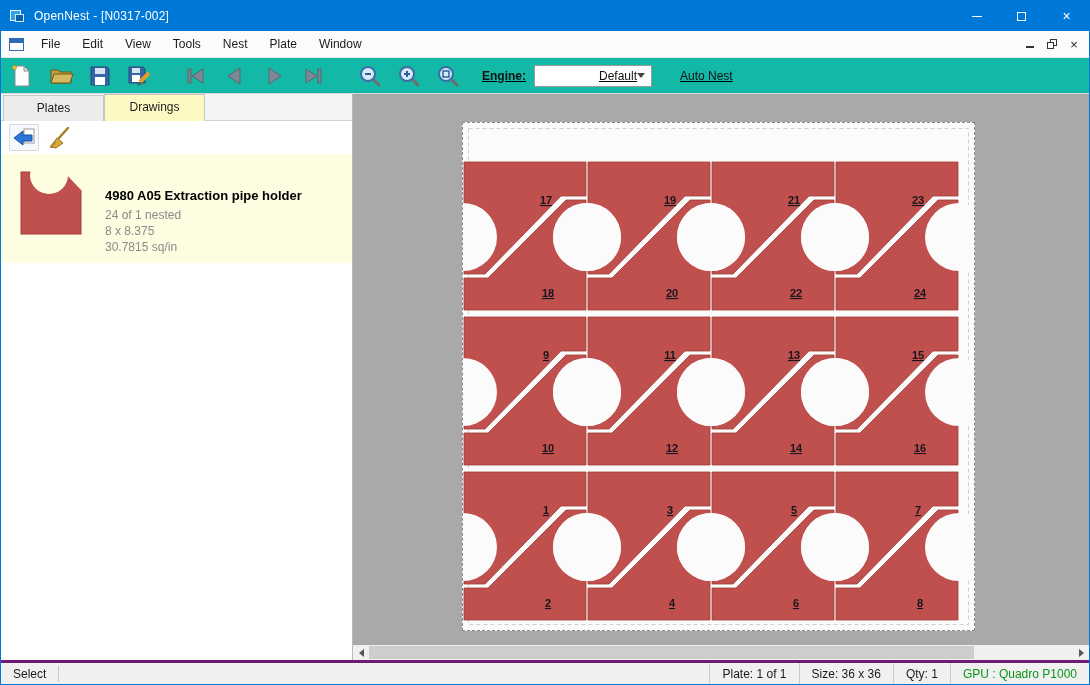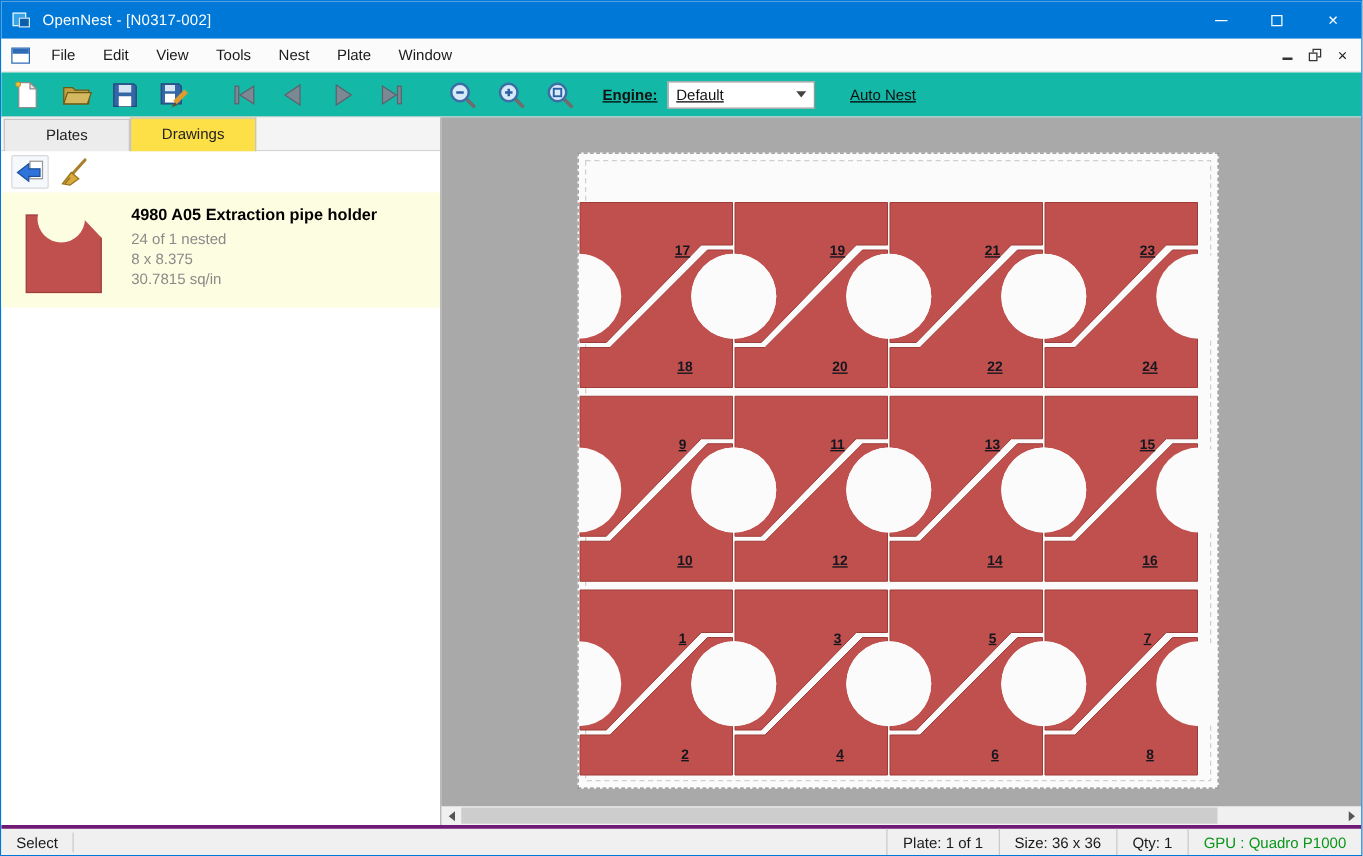--- a/index.html
+++ b/index.html
@@ -31,39 +31,39 @@
   .mdi-restore .r1 { position:absolute; right:0; top:0; width:7px; height:7px; border:1px solid #333; background:#fbfbfb; }
   .mdi-restore .r2 { position:absolute; left:0; bottom:0; width:7px; height:7px; border:1px solid #333; background:#fbfbfb; }
   .mdi-close { font-size:13px; color:#222; line-height:13px; }
 
   
   .toolbar { height:36px; background:#14b8a6; border-bottom:1px solid #d6d6d6; display:flex; align-items:center; padding-left:6px;text-decoration:underline; }
   .tbtn { width:30px; height:30px; display:flex; align-items:center; justify-content:center; margin-right:9px; border-radius:2px; }
   .grp-gap { width:18px; flex:0 0 auto; }
   .engine-label { font-size:12px; font-weight:bold; color:#111; margin:0 8px 0 10px; }
   .combo { width:118px; height:22px; border:1px solid #9a9a9a; background:#fff; display:flex; align-items:center; position:relative; }
-  .combo-value { font-size:12px; color:#111; padding-left:6px; flex:1; }
+  .combo-value { font-size:12px; color:#111; padding-left:6px; flex:1;text-align:right; }
   .combo-arrow { width:0; height:0; border-left:4px solid transparent; border-right:4px solid transparent;
                  border-top:5px solid #444; margin-right:6px; }
   .autonest { font-size:12px; color:#111; margin-left:22px; padding:4px 6px;text-align:right; }
 
   
   .main { position:absolute; top:93px; left:0; right:0; bottom:24px; display:flex; }
   .sidebar { width:352px; background:#fff; border-right:1px solid #b9b9b9; display:flex; flex-direction:column; }
   .tabstrip { height:27px; display:flex; padding-left:2px; background:#f4f4f4; border-bottom:1px solid #d2d2d2; }
   .tab { width:101px; text-align:center; font-size:12px; color:#222; line-height:25px; height:26px; margin-top:1px;
          background:#ececec; border:1px solid #c6c6c6; border-bottom:none; }
-  .tab.active { background:#fde047; height:27px; margin-top:0; margin-bottom:-1px; position:relative; z-index:2; }
+  .tab.active { background:#fef9c3; height:27px; margin-top:0; margin-bottom:-1px; position:relative; z-index:2; }
   .panel-toolbar { height:33px; display:flex; align-items:center; gap:6px; padding:3px 8px; background:#fff; }
   .ptbtn { width:30px; height:27px; display:flex; align-items:center; justify-content:center; border:1px solid transparent; border-radius:2px; }
   .ptbtn.first { border-color:#d8d8d8; background:#f5f9fd; }
 
   .drawing-item { display:flex; padding:6px 10px 8px 14px; background:#fdfde1; min-height:90px; }
   .thumb { width:74px; height:78px; flex:0 0 auto; margin-right:16px; }
-  .drawing-text { padding-top:4px; }
+  .drawing-text { padding-top:4px;margin-top:24px; }
   .drawing-title { font-size:13px; font-weight:bold; color:#000; margin-bottom:4px; }
   .drawing-meta { font-size:12px; color:#8a8a8a; line-height:16px; }
 
   .canvas { flex:1; background:#a9a9a9; position:relative; overflow:hidden; }
   .plate { position:absolute; left:109px; top:28px; width:513px; height:509px; background:#fbfbfb;
            border:1px dashed #8a8a8a;text-align:center; }
   .plate svg { display:block; }
 
   .hscroll { position:absolute; left:0; right:0; bottom:0; height:15px; background:#f0f0f0; display:flex; align-items:center; }
   .scroll-arrow { width:16px; height:15px; display:flex; align-items:center; justify-content:center; flex:0 0 auto; }

